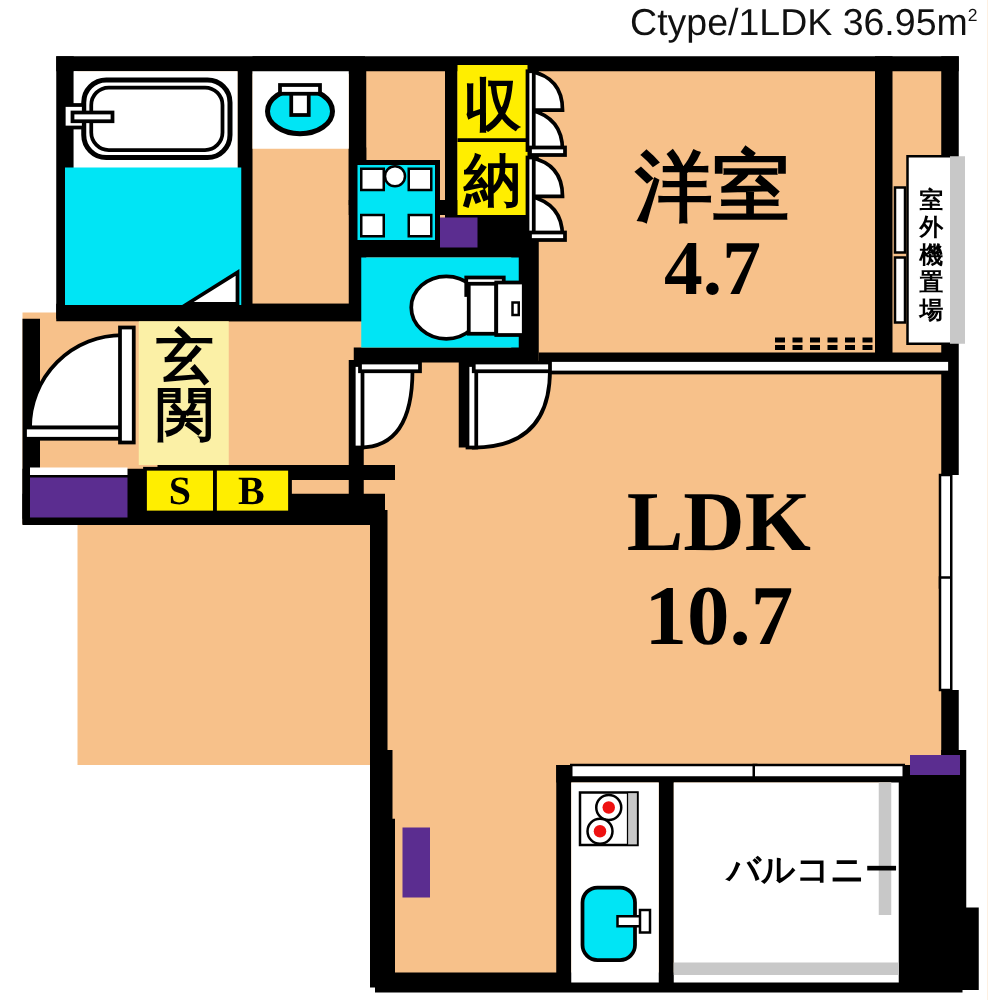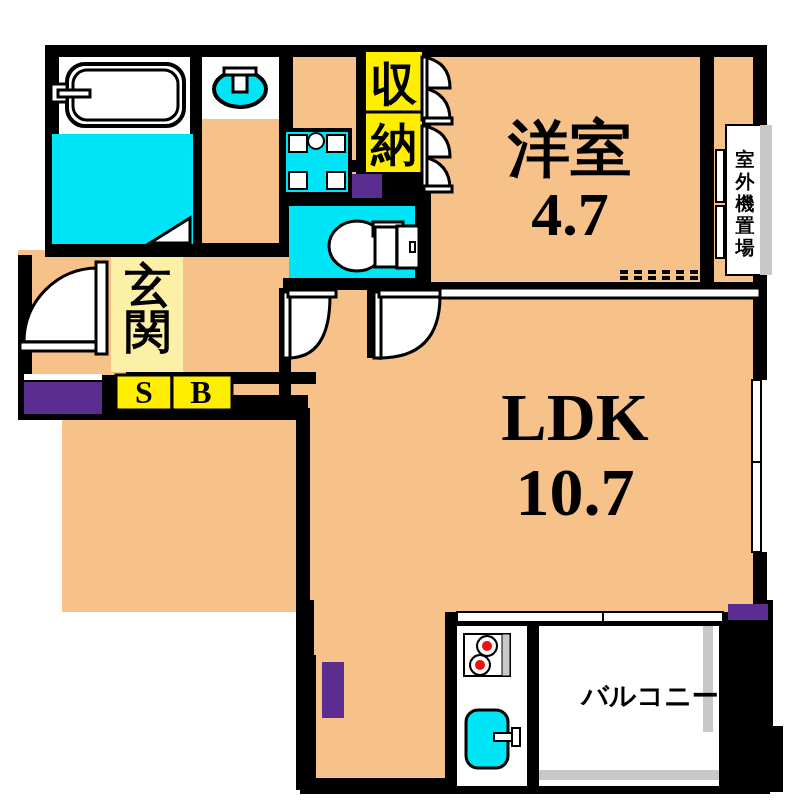--- a/index.html
+++ b/index.html
@@ -17,20 +17,21 @@
   .title sup{font-size:14px; vertical-align:super;}
   svg{display:block;}
   text{font-family:"Liberation Serif","DejaVu Serif",serif;}
   .jp{font-family:"DejaVu Sans","Liberation Sans",sans-serif;font-weight:bold;}
 </style>
 </head>
 <body>
 
 <div id="plan">
 
+  <div class="title"><span>Ctype/1LDK 36.95m</span><sup>2</sup></div>
 
   <svg width="790" height="800" viewBox="0 0 790 800">
 
     <g>
 
       <rect x="62" y="52" width="700" height="560" fill="#f7c18a"></rect>
       <rect x="300" y="430" width="460" height="350" fill="#f7c18a"></rect>
       <rect x="18" y="250" width="290" height="170" fill="#f7c18a"></rect>
     </g>
 

